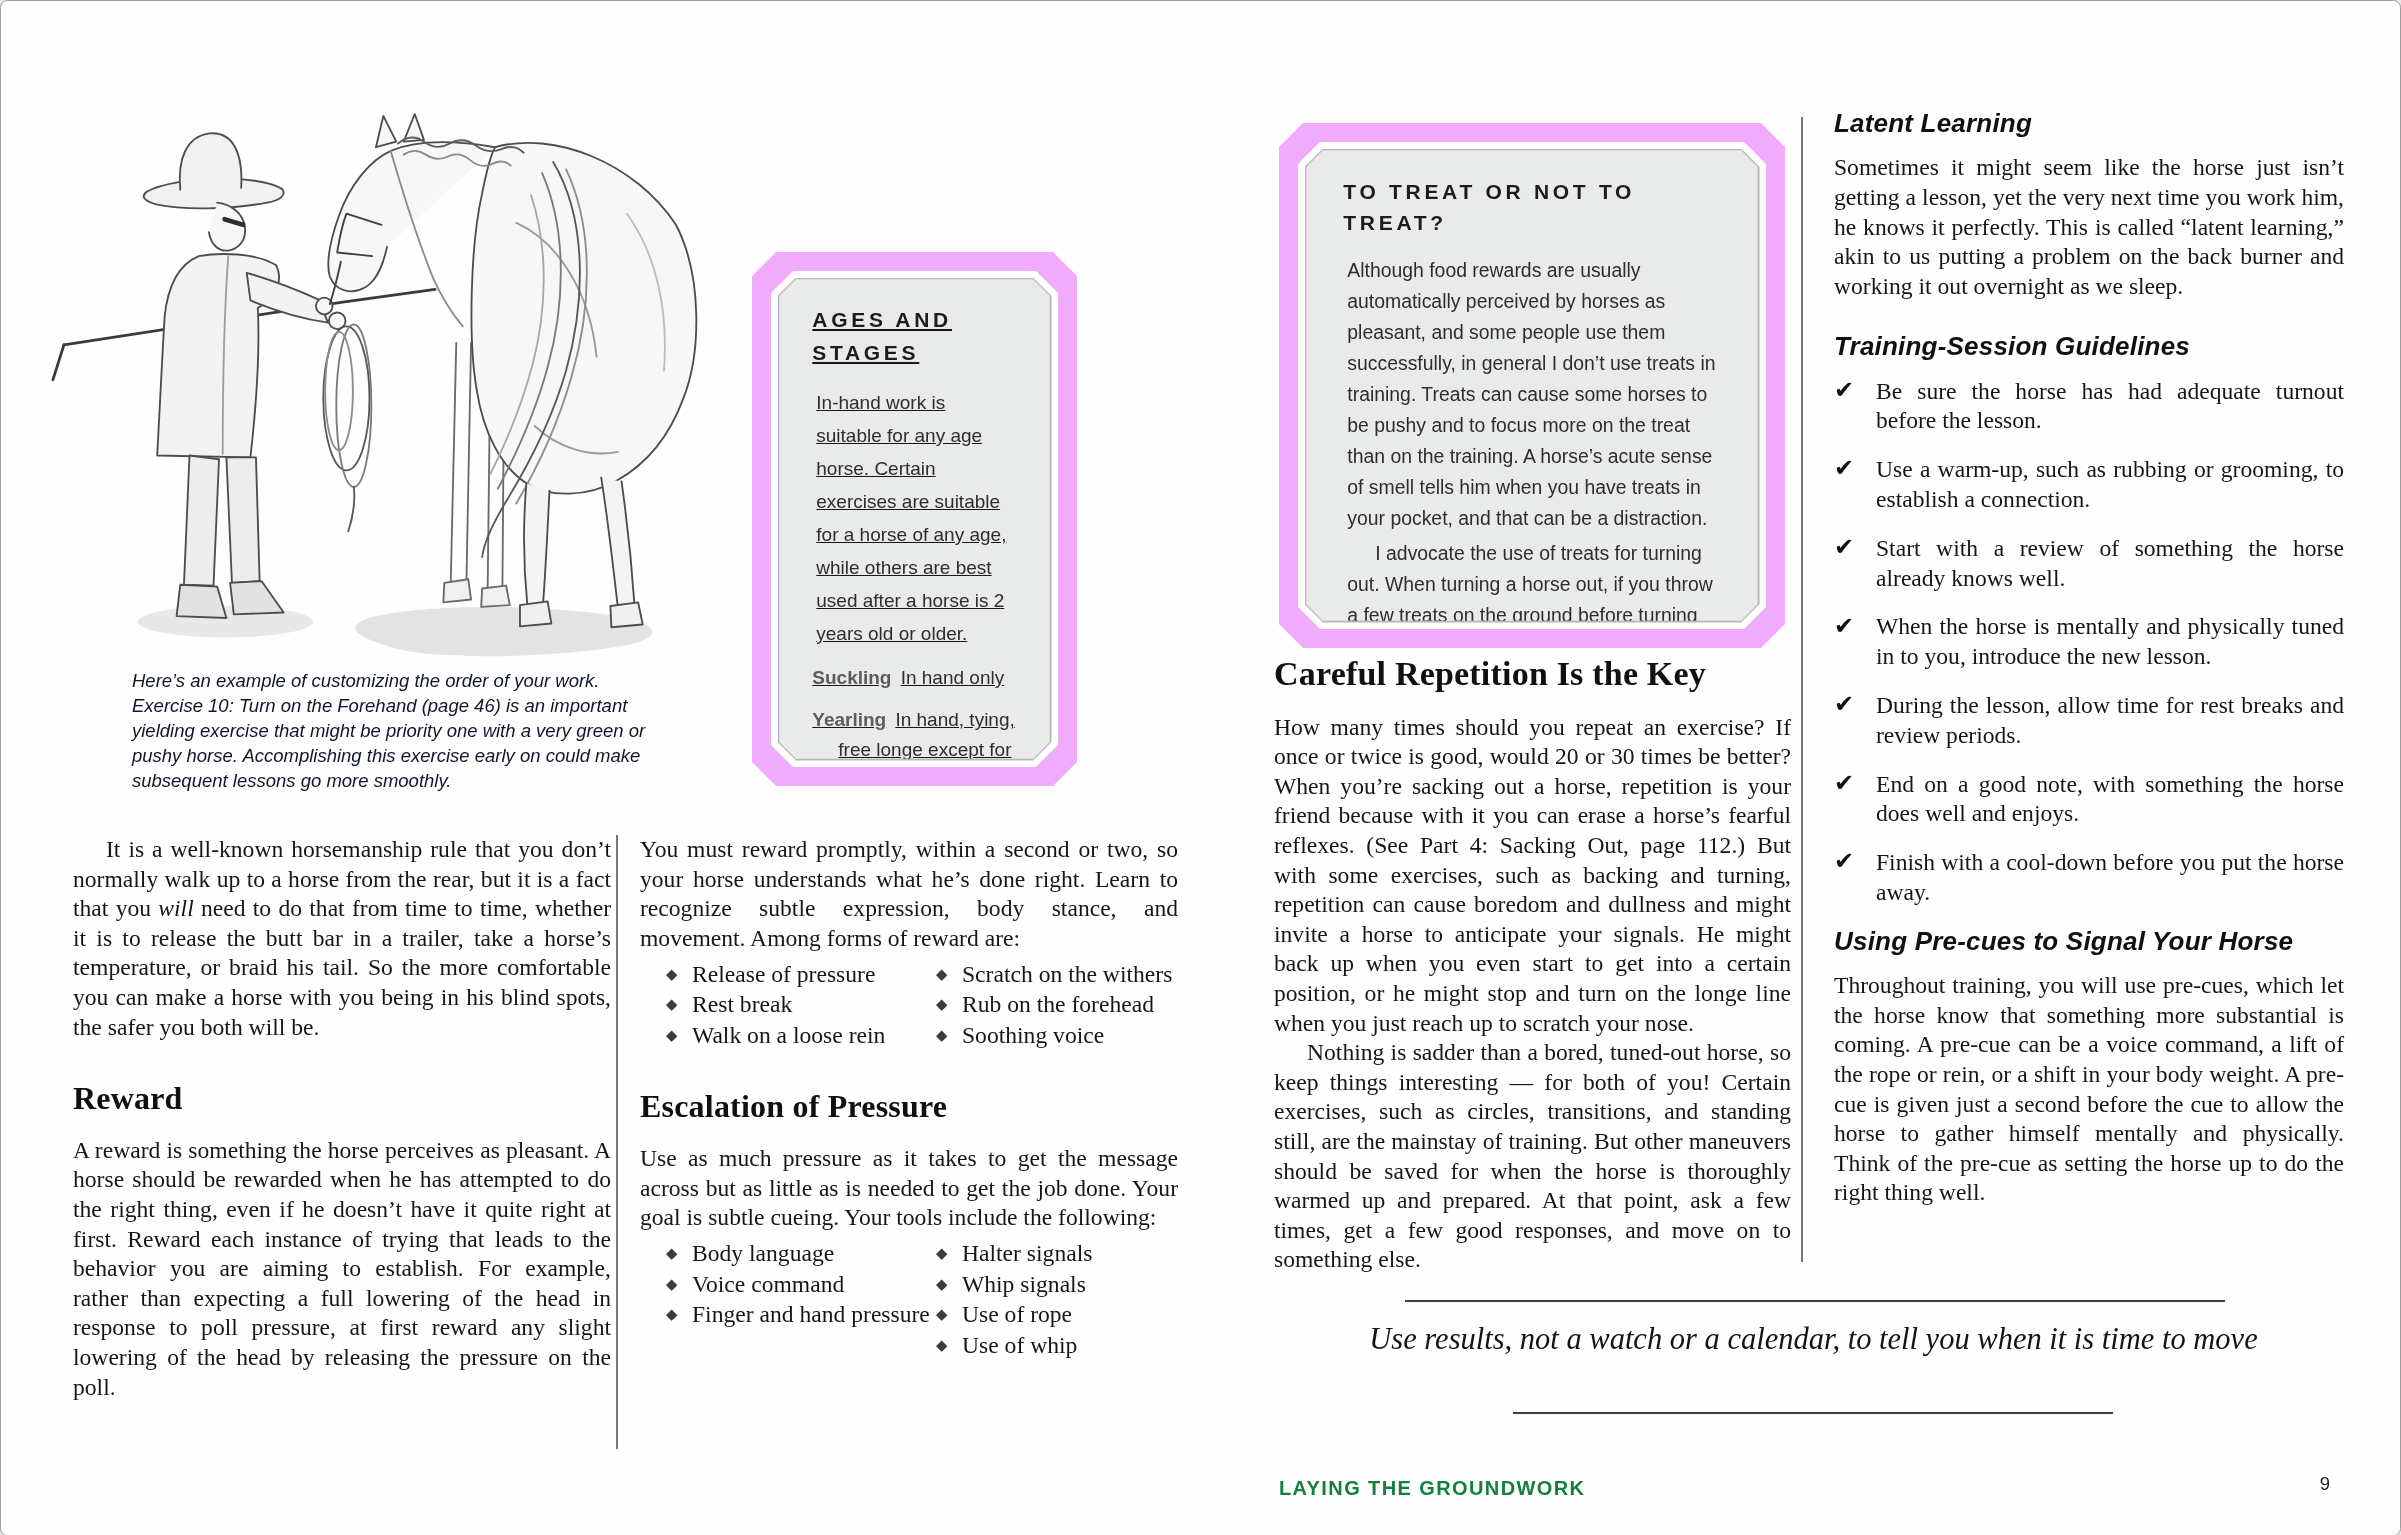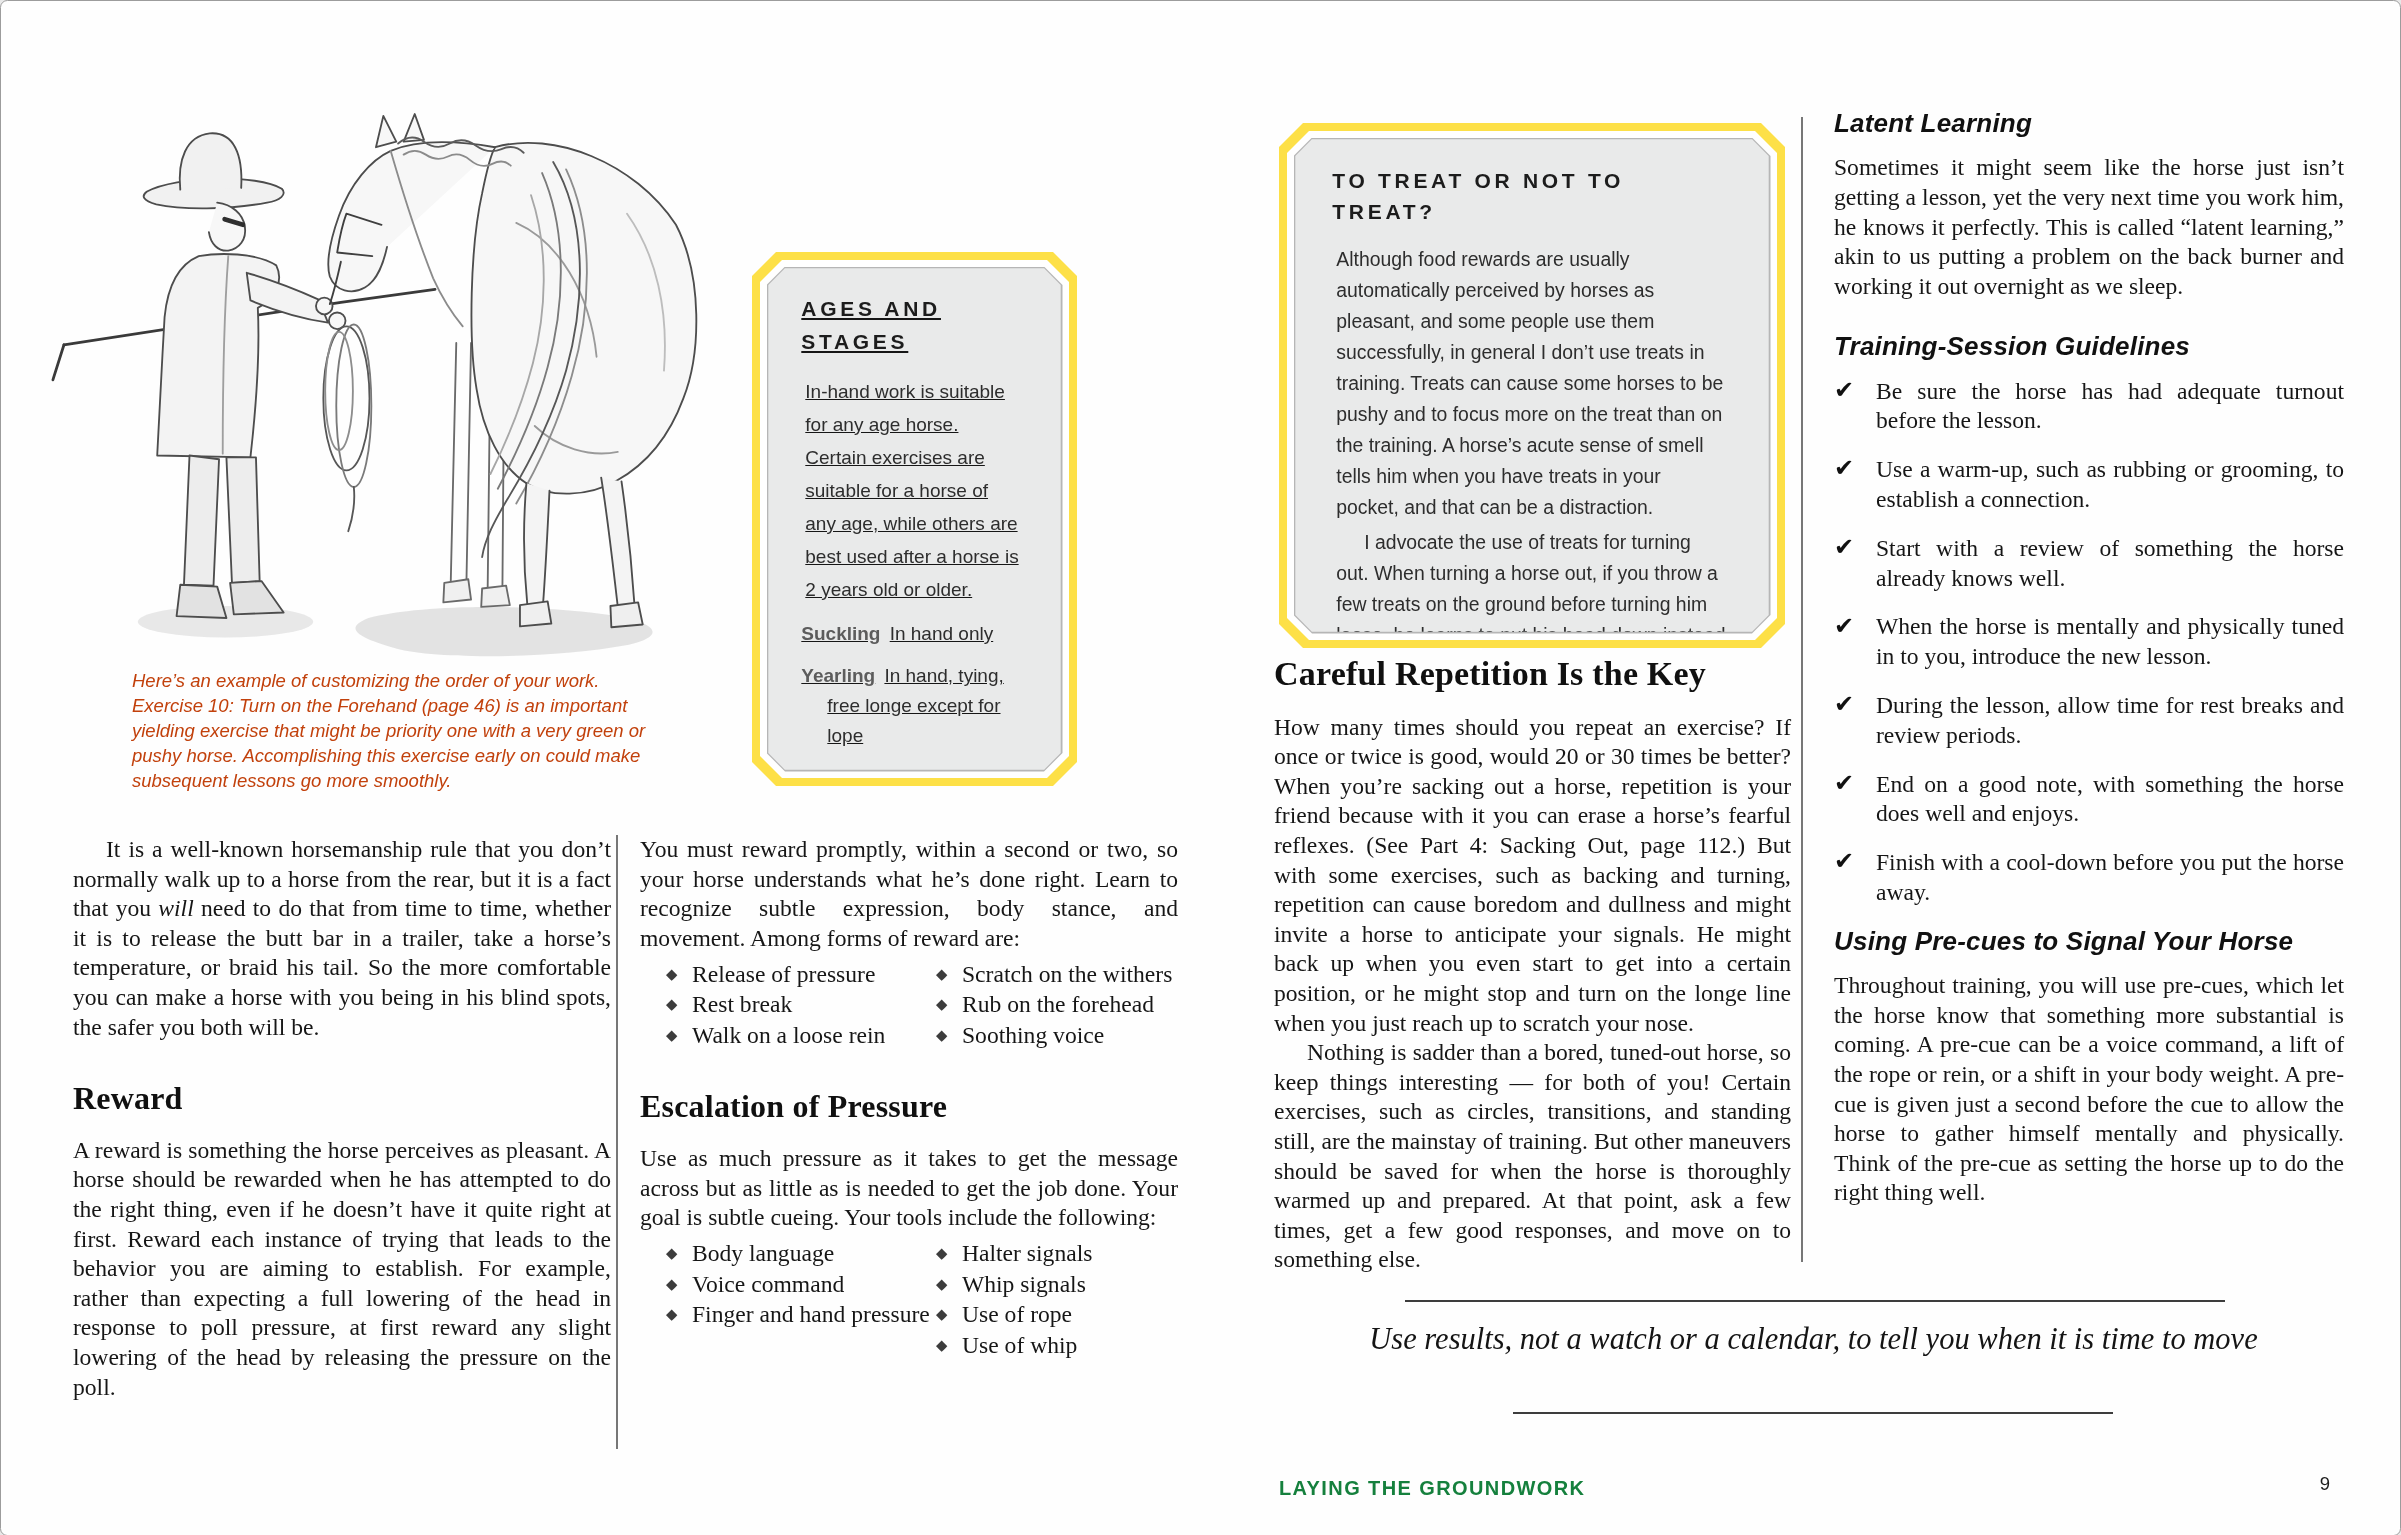--- a/index.html
+++ b/index.html
@@ -22,26 +22,26 @@
   h3.sansital{font-family:"Liberation Sans",sans-serif;font-style:italic;font-weight:bold;
     font-size:26px;margin:31px 0 14.8px 0;color:#111;letter-spacing:0.2px;}
   h3.sansital.first{margin-top:0;}
 
   
   .vrule{width:1.8px;background:#777;}
   .hrule{height:1.8px;background:#3d3d3d;}
 
   
   .caption{font-family:"Liberation Sans",sans-serif;font-style:italic;font-size:18.5px;
-    line-height:25px;color:#c2410c;}
+    line-height:25px;color:#0f172a;}
 
   
   .obox,.obox-gap,.obox-line,.obox-fill{box-sizing:border-box;}
   .obox{clip-path:polygon(24px 0,calc(100% - 24px) 0,100% 24px,100% calc(100% - 24px),calc(100% - 24px) 100%,24px 100%,0 calc(100% - 24px),0 24px);
-    background:#fde047;padding:8px;width:100%;height:100%;}
+    background:#f0abfc;padding:19px;width:100%;height:100%;}
   .obox-gap{clip-path:polygon(22px 0,calc(100% - 22px) 0,100% 22px,100% calc(100% - 22px),calc(100% - 22px) 100%,22px 100%,0 calc(100% - 22px),0 22px);
     background:#ffffff;padding:6.5px;width:100%;height:100%;}
   .obox-line{clip-path:polygon(18.5px 0,calc(100% - 18.5px) 0,100% 18.5px,100% calc(100% - 18.5px),calc(100% - 18.5px) 100%,18.5px 100%,0 calc(100% - 18.5px),0 18.5px);
     background:#b6b6b6;padding:1.8px;width:100%;height:100%;}
   .obox-fill{clip-path:polygon(16.6px 0,calc(100% - 16.6px) 0,100% 16.6px,100% calc(100% - 16.6px),calc(100% - 16.6px) 100%,16.6px 100%,0 calc(100% - 16.6px),0 16.6px);
     background:#e9eaea;width:100%;height:100%;overflow:hidden;
     font-family:"Liberation Sans",sans-serif;color:#2d2d2d;}
   .boxtitle{font-weight:bold;letter-spacing:3.7px;color:#1c1c1c;font-size:21px;margin:0 0 16.6px 0;}
   .boxpara{margin:4px;text-align:left;}
   .ages .obox-fill{padding:24px 33px;font-size:19px;line-height:33px;}

